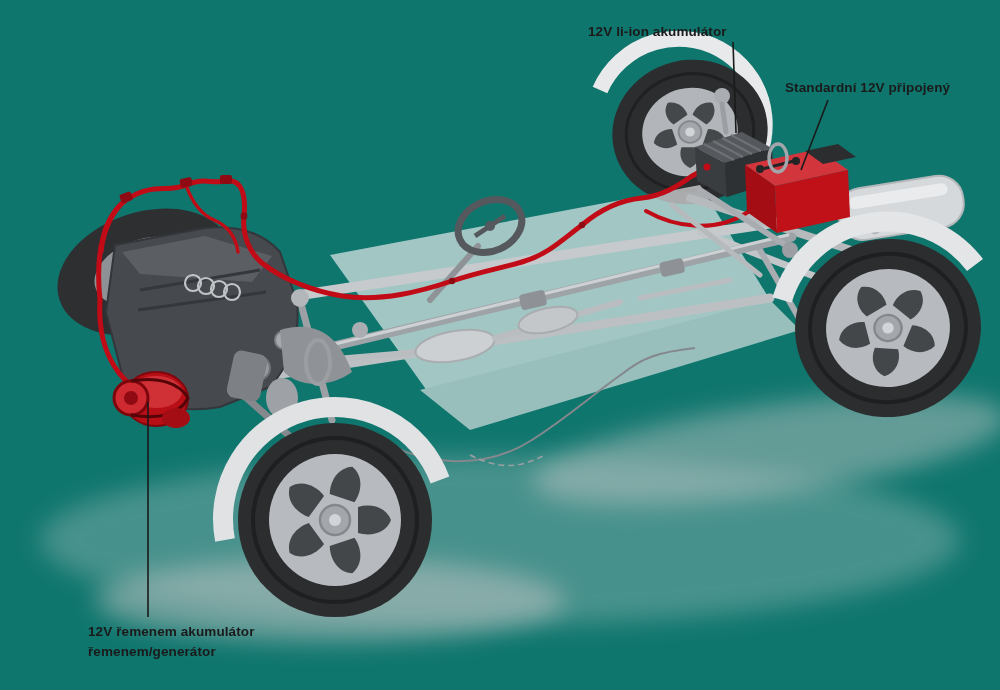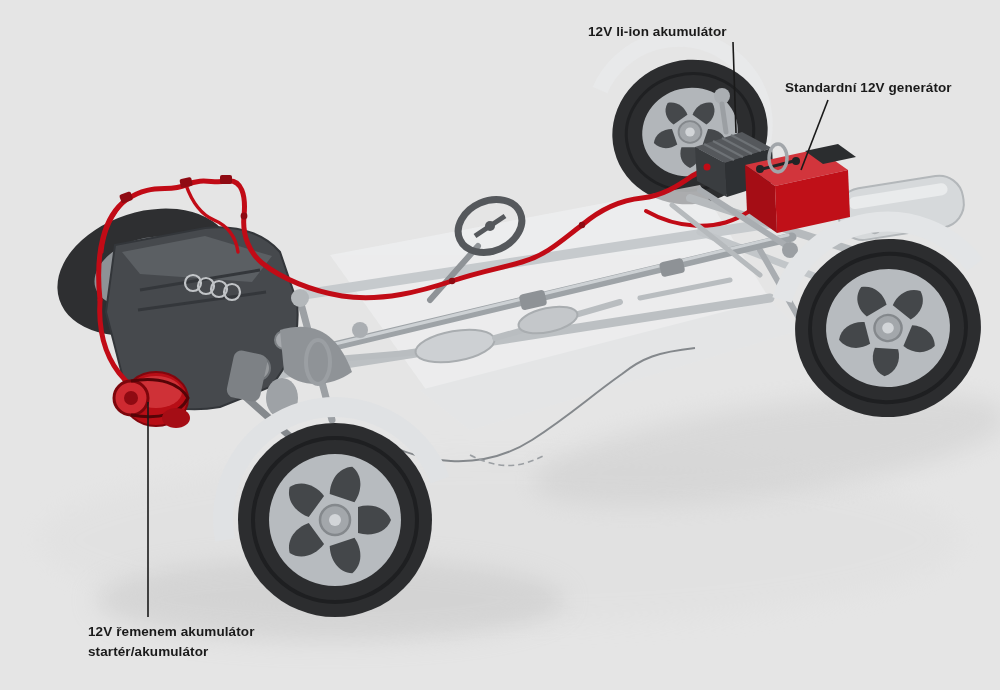--- a/index.html
+++ b/index.html
@@ -1,17 +1,17 @@
 <!DOCTYPE html>
 <html><head>
 <meta charset="utf-8">
 <style>
   html,body{margin:0;padding:0;background:#ffffff;}
   #stage{
-    position:relative;width:1000px;height:690px;background:#e5e5e5;overflow:hidden;
+    position:relative;width:1000px;height:690px;background:#0f766e;overflow:hidden;
     font-family:"Liberation Sans",sans-serif;
   }
   #art{position:absolute;left:0;top:0;}
   .callout{
     position:absolute;color:#1a1a1a;font-weight:bold;font-size:13.5px;line-height:1.45;
     white-space:nowrap;letter-spacing:.1px;
   }
 </style>
 </head>
 <body>
@@ -231,20 +231,20 @@
 
     <g stroke="#1a1a1a" stroke-width="1.6">
       <line x1="733" y1="42" x2="736" y2="133"></line>
       <line x1="828" y1="100" x2="801" y2="170"></line>
       <line x1="148" y1="617" x2="148" y2="402"></line>
     </g>
   </svg>
 
   <div class="callout" style="left:588px;top:22px;">12V li-ion akumulátor</div>
 
-  <div class="callout" style="left:785px;top:78px;">Standardní 12V generátor</div>
+  <div class="callout" style="left:785px;top:78px;">Standardní 12V připojený</div>
 
   <div class="callout" style="left:88px;top:622px;">
     <div>12V řemenem akumulátor</div>
-    <div>startér/akumulátor</div>
+    <div>řemenem/generátor</div>
   </div>
 
 </div>
 
 </body></html>

